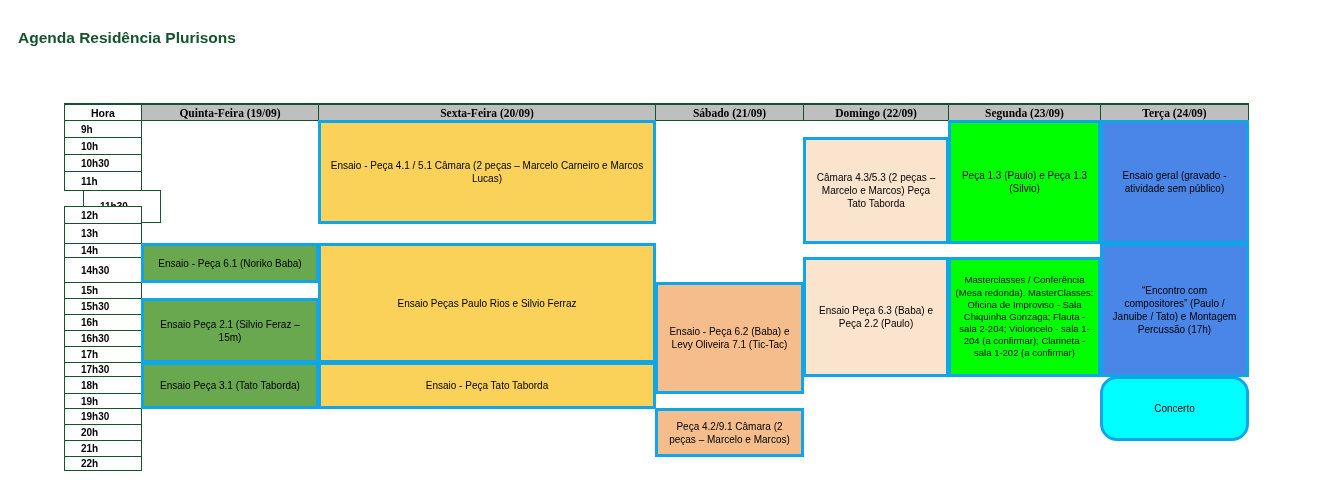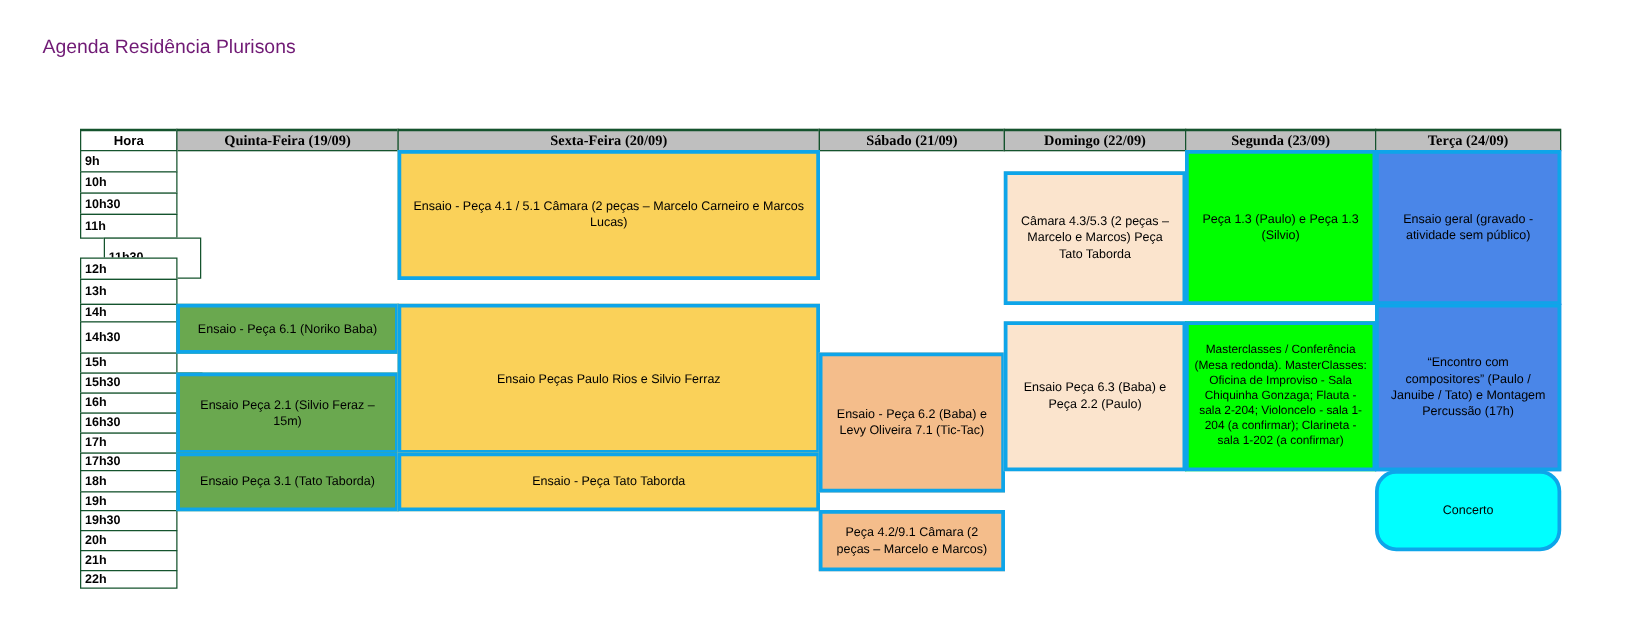--- a/index.html
+++ b/index.html
@@ -1,33 +1,33 @@
 <!DOCTYPE html>
 <html><head>
 <meta charset="utf-8">
 <style>
   html,body{margin:0;padding:0}
   body{
     width:1319px;height:495px;position:relative;overflow:hidden;
     background:#ffffff;font-family:"Liberation Sans",sans-serif;color:#000;
   }
   .page-title{
-    position:absolute;left:34px;top:29px;font-size:15.5px;font-weight:400;color:#701a75;
+    position:absolute;left:18px;top:29px;font-size:15.5px;font-weight:700;color:#14532d;
   }
   #schedule{position:absolute;left:64px;top:103px;width:1188px;height:372px}
   .cell{position:absolute;box-sizing:border-box;border:1px solid #14532d;background:#fff;overflow:hidden}
   .hdr{
     background:#BFBFBF;font-family:"Liberation Serif",serif;font-weight:bold;font-size:11.5px;
     display:flex;align-items:center;justify-content:center;border-top-width:2px;
   }
   .corner{
     background:#ffffff;font-family:"Liberation Sans",sans-serif;font-size:10.5px;
   }
   .time{
-    font-size:10px;font-weight:bold;display:flex;align-items:center;padding-left:3px;
+    font-size:10px;font-weight:bold;display:flex;align-items:center;padding-left:16px;
   }
   .event{
     position:absolute;box-sizing:border-box;border:3px solid #0ea5e9;
     display:flex;align-items:center;justify-content:center;text-align:center;
     font-size:10px;line-height:1.3;padding:2px 8px;overflow:hidden;
   }
   .event.dense{font-size:9.5px;line-height:1.28;padding:2px 3px}
 </style>
 </head>
 <body>

